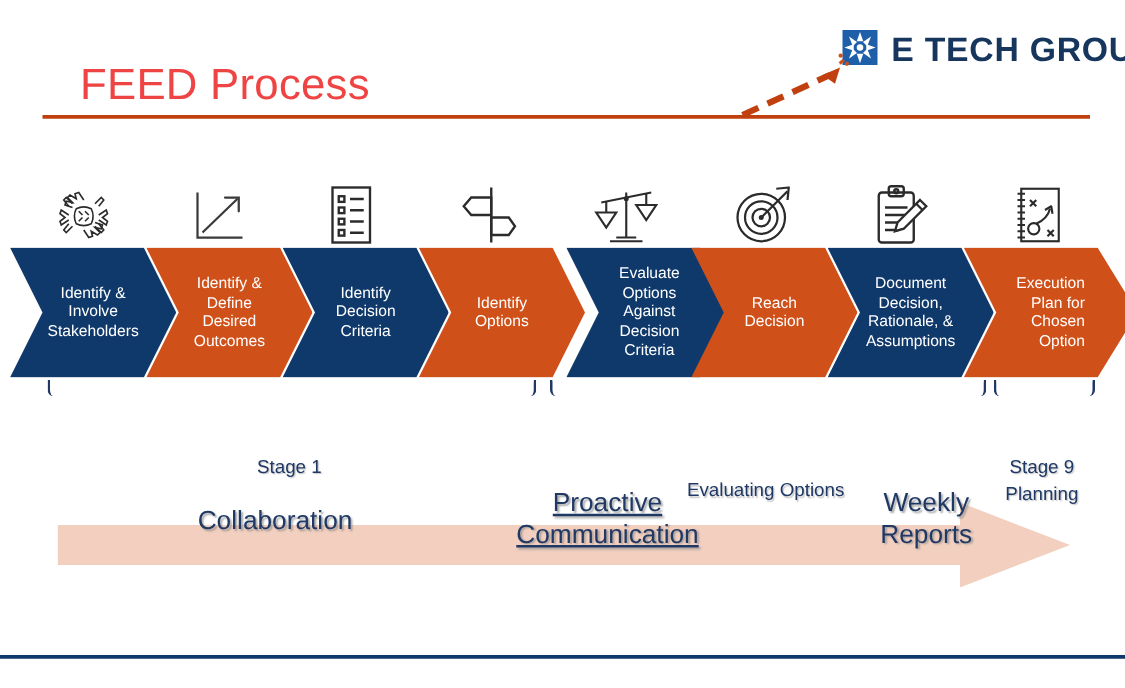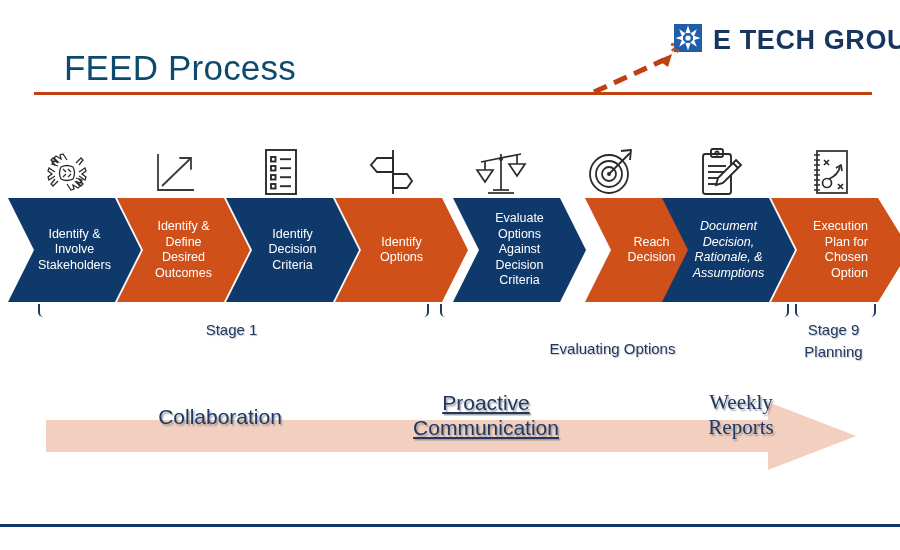--- a/index.html
+++ b/index.html
@@ -8,21 +8,21 @@
     background:#ffffff;
     font-family:"Liberation Sans", sans-serif;
     overflow:hidden;
     position:relative;
   }
   .slide{position:absolute;inset:0;}
 
   
   .title{
     position:absolute;left:64px;top:48px;
-    font-size:35px;color:#0c4a6e;
+    font-size:35px;color:#ef4444;
     font-family:"Liberation Sans", sans-serif;
     letter-spacing:0.2px;white-space:nowrap;
   }
   .title-rule{
     position:absolute;left:34px;top:92px;width:838px;height:3px;
     background:#C0400F;
   }
 
   
   .logo{position:absolute;left:668px;top:22px;display:flex;align-items:center;gap:9px;}
@@ -72,20 +72,21 @@
     position:absolute;top:0;height:13px;
     border:2.4px solid #1F3864;border-top:none;
     border-bottom-left-radius:5px;border-bottom-right-radius:5px;
     border-bottom:none;
   }
   .stage-label{
     position:absolute;text-align:center;
     color:#1F3864;font-size:15px;line-height:19px;
     font-family:"Liberation Sans", sans-serif;
     text-shadow:1px 1px 1px rgba(150,150,150,0.55);
+    margin-top:44px;
   }
 
   
   .band-wrap{position:absolute;left:46px;top:392px;width:810px;height:88px;}
   .band{
     position:absolute;left:0;top:10px;width:810px;height:68px;
     background:#F2CFBF;
     -webkit-clip-path:polygon(0 18px, 722px 18px, 722px 0, 810px 34px, 722px 68px, 722px 50px, 0 50px);
     clip-path:polygon(0 18px, 722px 18px, 722px 0, 810px 34px, 722px 68px, 722px 50px, 0 50px);
     filter:drop-shadow(2px 3px 3px rgba(0,0,0,0.18));
@@ -275,26 +276,26 @@
         <span style="white-space: pre-line;">Identify
 Options</span>
       </div>
     <div class="chev navy notched" style="left:453px;width:133px">
         <span style="white-space: pre-line;">Evaluate
 Options
 Against
 Decision
 Criteria</span>
       </div>
-    <div class="chev orange notched" style="left:585px;width:133px">
+    <div class="chev orange notched" style="left:553px;width:133px">
         <span style="white-space: pre-line;">Reach
 Decision</span>
       </div>
     <div class="chev navy notched" style="left:662px;width:133px">
-        <span style="white-space: pre-line; font-style: italic;">Document
+        <span style="white-space: pre-line;">Document
 Decision,
 Rationale, &amp;
 Assumptions</span>
       </div>
     <div class="chev orange last" style="left:771px;width:139px">
         <span style="white-space: pre-line; text-align: right;">Execution
 Plan for
 Chosen
 Option</span>
       </div>
@@ -312,19 +313,19 @@
     <div class="stage-label" style="left:780px;width:107px;top:16px">Stage 9</div>
     <div class="stage-label" style="left:780px;width:107px;top:38px">Planning</div>
 
   </div>
 
   <div class="band-wrap">
     <div class="band"></div>
     <div class="band-label" style="left: 64px; top: 12px; width: 220px; white-space: pre-line;">Collaboration</div>
     <div class="band-label" style="left: 310px; top: -2px; width: 260px; white-space: pre-line; text-decoration: underline;">Proactive
 Communication</div>
-    <div class="band-label" style="left: 600px; top: -2px; width: 190px; white-space: pre-line; font-family: Liberation Serif, serif;">Weekly
+    <div class="band-label" style="left: 600px; top: -2px; width: 190px; white-space: pre-line;">Weekly
 Reports</div>
   </div>
 
   <div class="footer-rule"></div>
 
 </div>
 
 </body></html>

